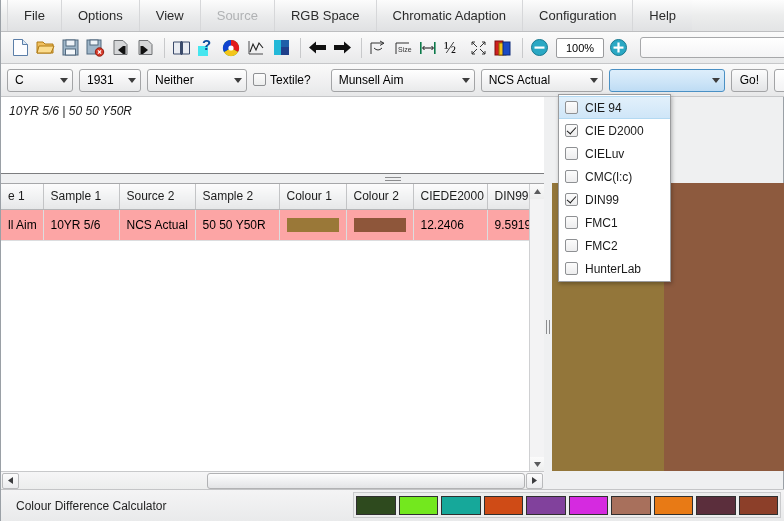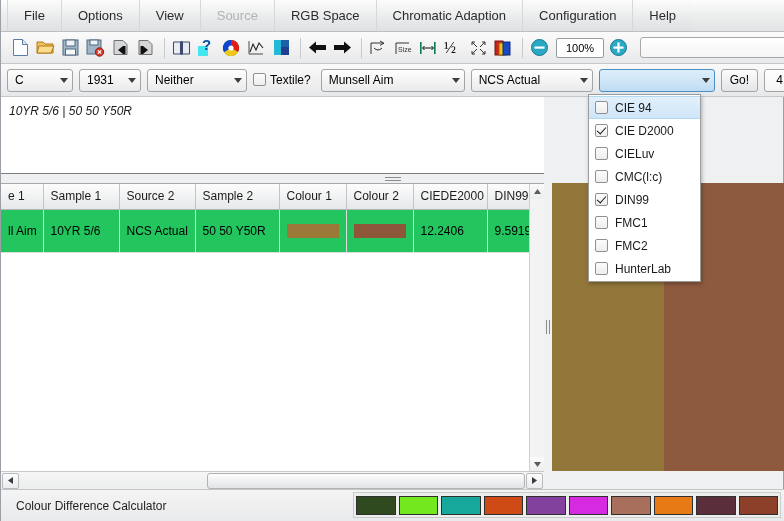--- a/index.html
+++ b/index.html
@@ -106,21 +106,21 @@
     border-left: 4px solid transparent;
     border-right: 4px solid transparent;
     border-top: 5px solid #3d3d3d;
     flex: 0 0 auto;
   }
   .combo.focused {
     background: linear-gradient(#ddeefb, #cce4f7 60%, #bedcf4);
     border: 1px solid #4a90c4;
   }
   .chk-wrap {
-    display: flex; margin-right: 10px; flex: 0 0 auto;
+    display: flex; margin-right: 20px; flex: 0 0 auto;
   }
   .cbx {
     width: 13px; height: 13px;
     background: linear-gradient(#fcfcfc, #eceded);
     border: 1px solid #8e9093;
     border-radius: 2px;
     margin-right: 4px;
     position: relative;
     flex: 0 0 auto;
   }
@@ -190,25 +190,25 @@
     text-align: left;
     padding: 0 7px;
     color: #1c1c1c;
     white-space: nowrap;
     overflow: hidden;
   }
   table.grid td {
     height: 27px;
     border-right: 1px solid #dcdddf;
     border-bottom: 1px solid #dcdddf;
-    padding: 14px 7px;
+    padding: 8px 7px;
     font-size: 12px;
     white-space: nowrap;
     overflow: hidden;
-    background: #22c55e;
+    background: #fca5a5;
   }
   td.swatch { padding: 0; }
   td.swatch div { width: 100%; height: 100%; }
   .vsb-right {
     position: absolute; right: 0; top: 0; width: 15px; height: 288px;
     background: #f3f3f4; border-left: 1px solid #cfd0d2;
   }
   .vsb-right .arrow-up, .vsb-right .arrow-dn {
     width: 15px; height: 15px; display: flex; align-items: center; justify-content: center;
     background: linear-gradient(#fbfbfb, #eceded);
@@ -264,21 +264,21 @@
     background: #eceded;
     border: 1px solid #c9cacc;
     display: flex; align-items: center;
     padding: 3px 2px;
     gap: 3px;
   }
   .swatchbar .sw { flex: 1 1 0; height: 19px; border: 1px solid #2f2f2f; }
 
   
   .popup {
-    position: absolute; left: 587px; top: 94px; width: 113px;
+    position: absolute; left: 557px; top: 94px; width: 113px;
     background: #ffffff;
     border: 1px solid #9b9c9e;
     box-shadow: 1px 2px 4px rgba(0,0,0,0.28);
     z-index: 50;
     padding: 1px 0;
   }
   .popitem {
     height: 23px; display: flex; align-items: center;
     padding-left: 6px; font-size: 12px; color: #1a1a1a;
     white-space: nowrap;

